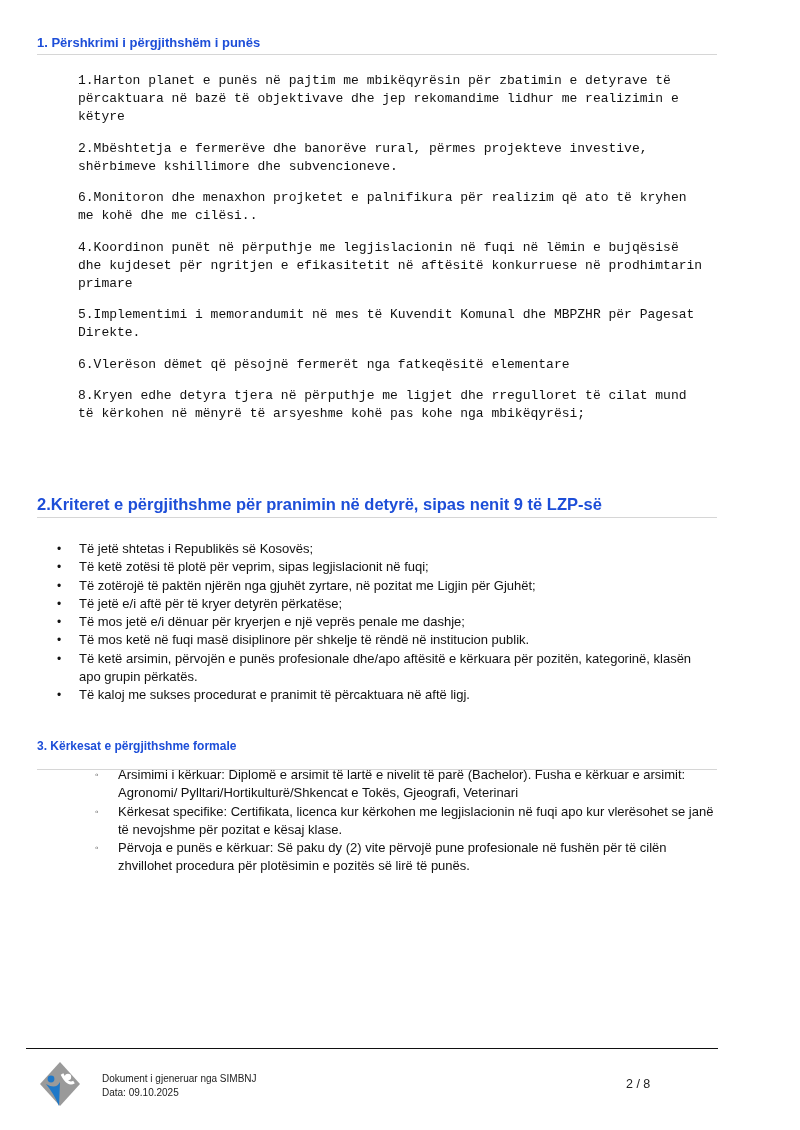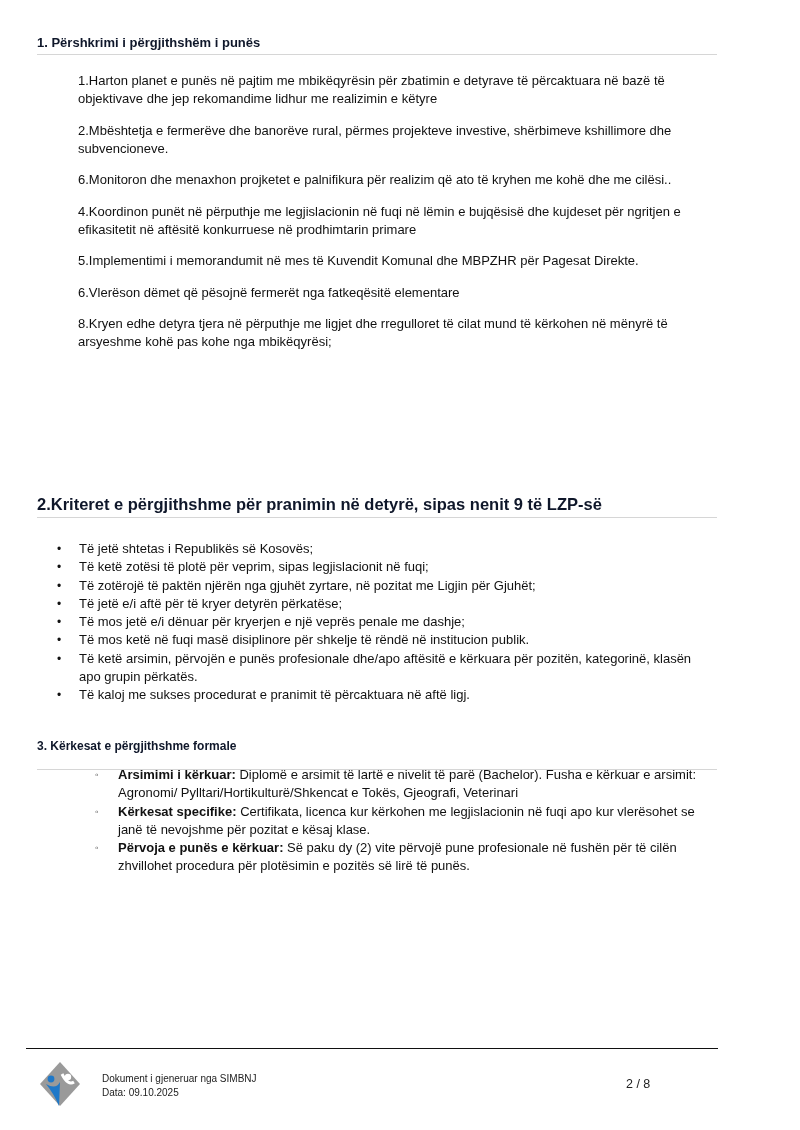--- a/index.html
+++ b/index.html
@@ -3,28 +3,28 @@
 <meta charset="utf-8">
 <style>
   html, body { margin: 0; padding: 0; background: #ffffff; }
   body {
     width: 800px; height: 1130px; position: relative; overflow: hidden;
     font-family: "Liberation Sans", "DejaVu Sans", sans-serif;
     color: #111111;
   }
   .section-head {
     position: absolute; left: 37px; width: 680px;
-    font-weight: bold; color: #0f172a;
+    font-weight: bold; color: #1d4ed8;
     border-bottom: 1px solid #d6d6d6;
   }
   #s1-head { top: 35px; font-size: 13px; padding-bottom: 4px; }
   #s2-head { top: 495px; font-size: 16.5px; padding-bottom: 3px; }
   #s3-head { top: 739px; font-size: 12px; padding-bottom: 16px; }
 
-  .duty-list { position: absolute; left: 78px; top: 72px; width: 630px; }
+  .duty-list { position: absolute; left: 78px; top: 72px; width: 630px; font-family: Liberation Mono, monospace; }
   .duty {
     font-size: 13px; line-height: 18px; margin: 0 0 13.5px 0; color: #111;
   }
 
   .bullet-list {
     position: absolute; left: 55px; top: 540px; width: 660px;
     margin: 0; padding: 0; list-style: none;
   }
   .bullet-list li {
     position: relative; padding-left: 24px; font-size: 13px; line-height: 18.3px;
@@ -36,21 +36,21 @@
   .req-list {
     position: absolute; left: 93px; top: 766px; width: 625px;
     margin: 0; padding: 0; list-style: none;
   }
   .req-list li {
     position: relative; padding-left: 25px; font-size: 13px; line-height: 18.3px;
   }
   .req-list li .circ {
     position: absolute; left: 2px; top: 0; font-size: 10px; color: #333;
   }
-  .req-list li b { font-weight: bold; }
+  .req-list li b { font-weight: normal; }
 
   .footer-rule {
     position: absolute; left: 26px; top: 1048px; width: 692px; height: 0;
     border-top: 1.5px solid #111;
   }
   .footer-logo { position: absolute; left: 38px; top: 1060px; width: 44px; height: 48px; }
   .footer-text {
     position: absolute; left: 102px; top: 1072px; font-size: 10px; line-height: 14px; color: #222;
   }
   .page-num {

